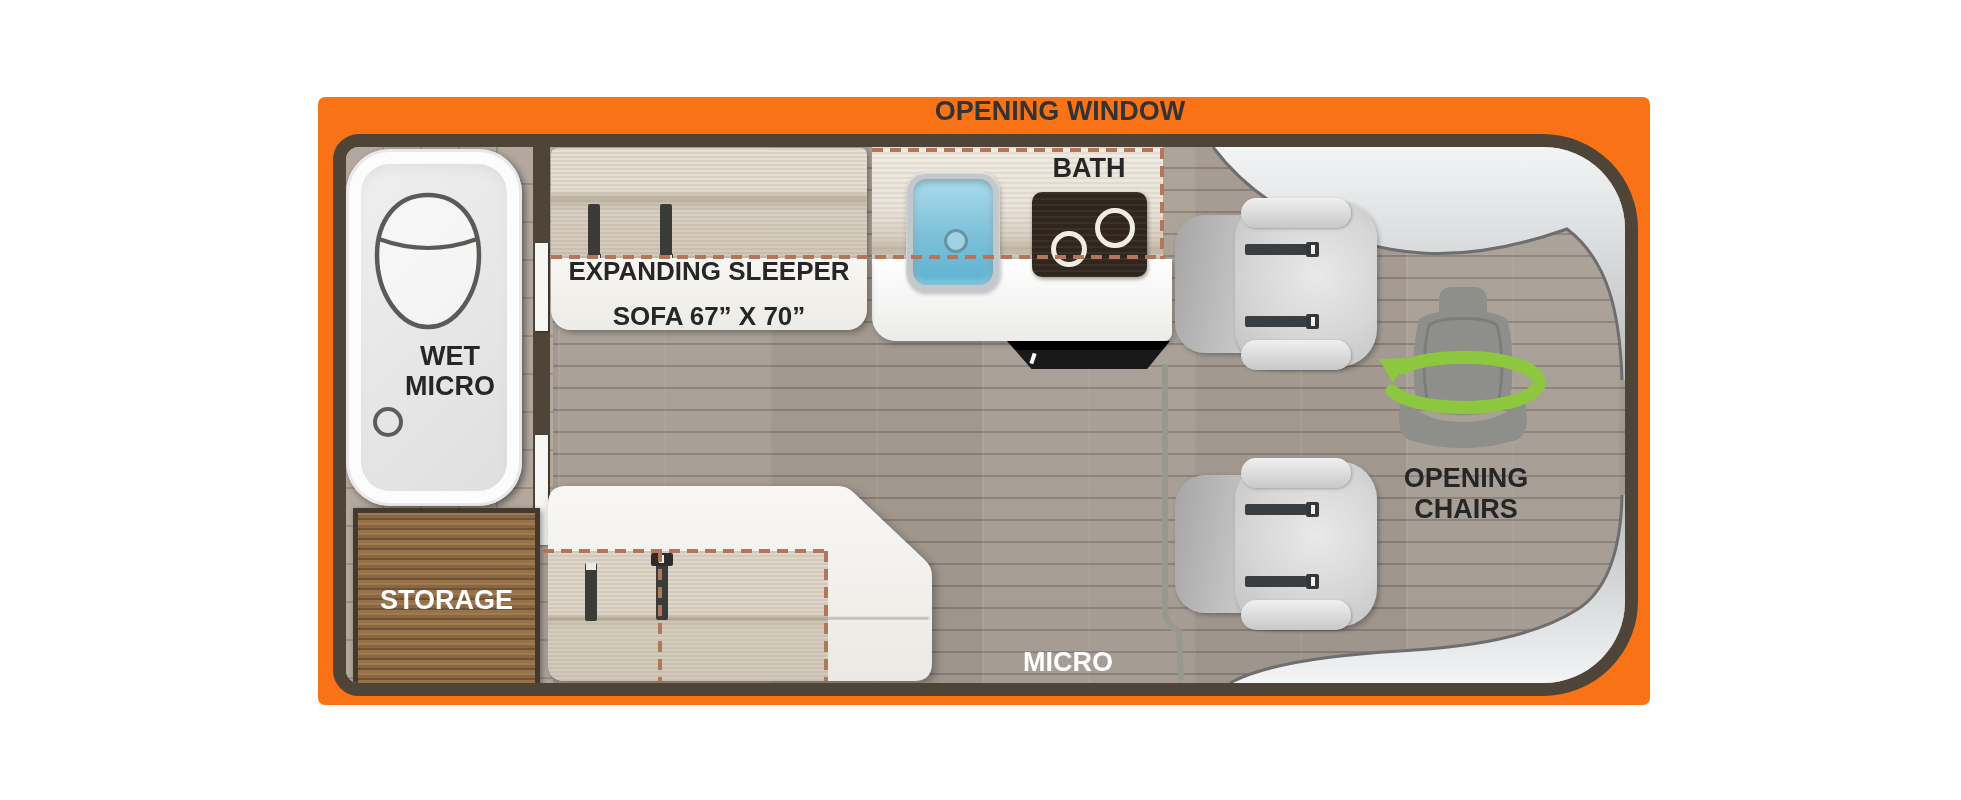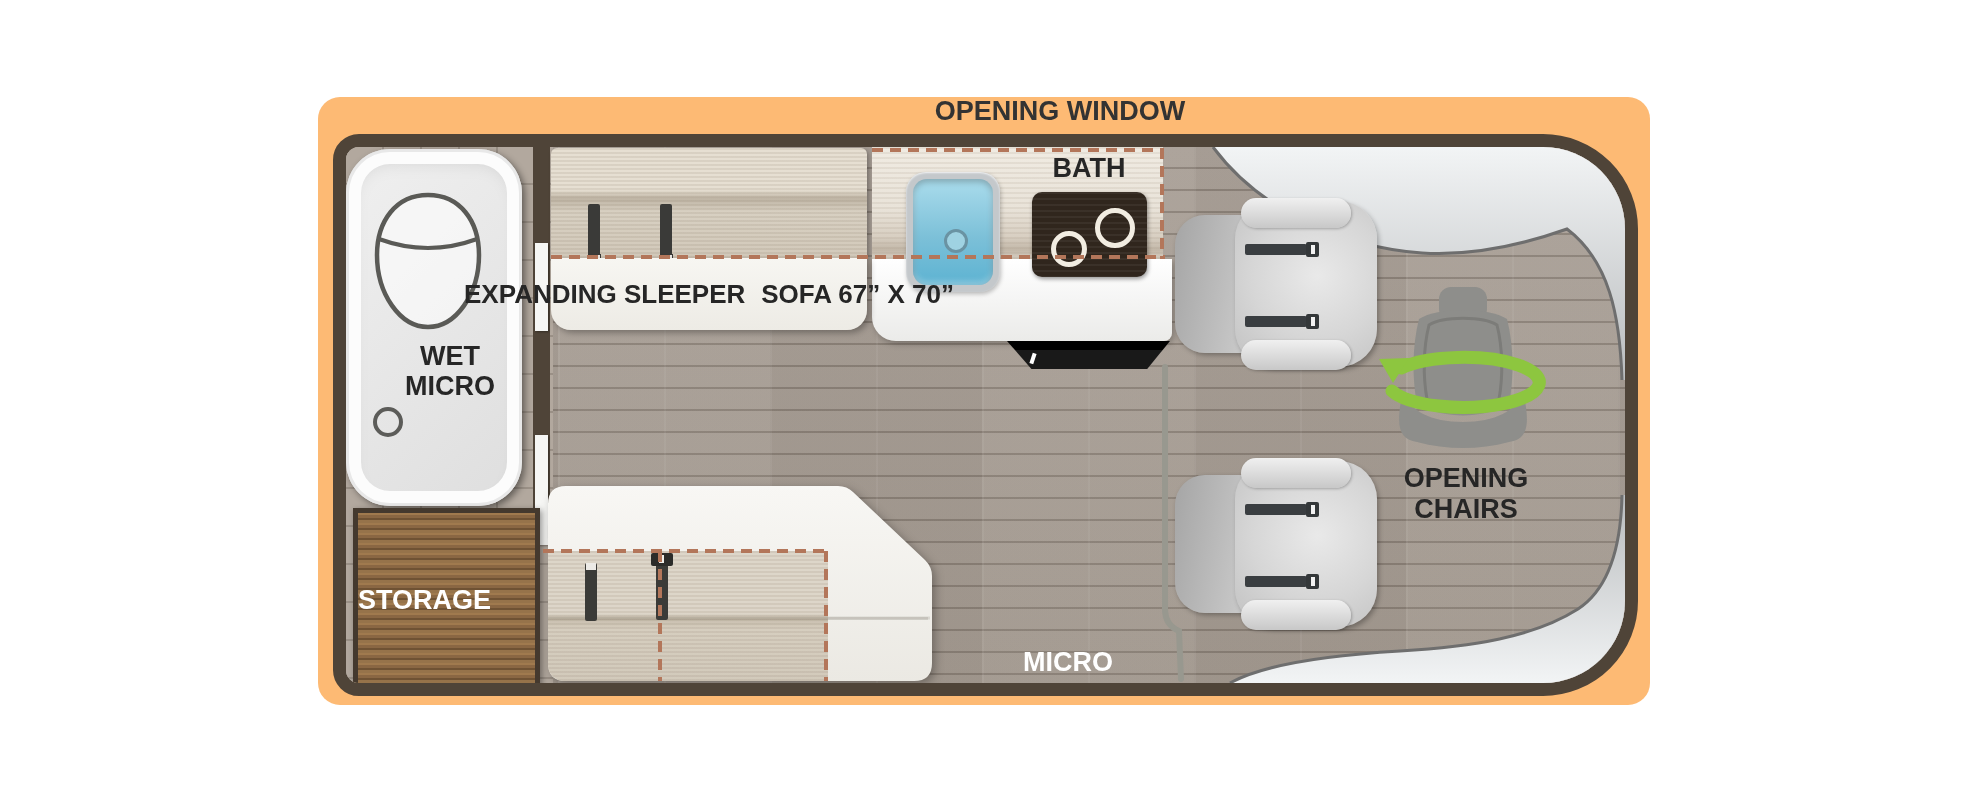--- a/index.html
+++ b/index.html
@@ -1,21 +1,21 @@
 <!DOCTYPE html>
 <html style="--c-wall: #4f4438; --c-floor: #a69d94; --c-counter: #e9e3d9; --c-fabric: #d9d1c4; --c-storage_wood: #8f6c46; --c-sink_blue: #7cc0d8; --c-stove: #30261d; --c-dash: #b3765a; --c-accent_green: #8dc63f; --c-cab_silver: #d7dadc;"><head>
 <meta charset="utf-8">
 <style>
   html,body{margin:0;padding:0;background:#ffffff;}
   .stage{position:relative;width:1961px;height:800px;background:#ffffff;overflow:hidden;
          font-family:"Liberation Sans",sans-serif;}
   .abs{position:absolute;}
 
   
-  .panel{left:318px;top:97px;width:1332px;height:608px;background:#fdba74;border-radius:22px;}
+  .panel{left:318px;top:97px;width:1332px;height:608px;background:#f97316;border-radius:7px;}
 
   
   .van{left:15px;top:37px;width:1279px;height:536px;border:13px solid var(--c-wall,#4f4438);
        border-radius:26px 95px 95px 26px;overflow:hidden;background:#a69d94;}
 
   
   .floor{inset:0;background-color:var(--c-floor,#a69d94);
     background-image:
       repeating-linear-gradient(90deg, rgba(255,255,255,.05) 0 2px, rgba(0,0,0,0) 2px 106px),
       repeating-linear-gradient(90deg, rgba(120,108,96,.10) 0 212px, rgba(190,180,168,.10) 212px 424px),
@@ -45,39 +45,39 @@
   
   .bath{left:0;top:2px;width:176px;height:357px;border-radius:44px;
     background:linear-gradient(135deg,#f0f0f0,#dedede);
     box-shadow:inset 0 0 0 3px rgba(0,0,0,.08), inset 0 0 0 15px #fcfcfc,
                inset 0 8px 22px rgba(0,0,0,.18), 3px 3px 7px rgba(0,0,0,.45);}
   .toilet{left:26px;top:42px;width:112px;height:142px;}
   .flush{left:27px;top:258px;width:22px;height:22px;border:4px solid #5c5c59;border-radius:50%;}
 
   
   .storage{left:7px;top:361px;width:177px;height:173px;border:5px solid #44392e;
-    display:flex;align-items:center;
+    display:flex;align-items:center;justify-content:center;
     background-color:var(--c-storage_wood,#8f6c46);
     background-image:repeating-linear-gradient(180deg,#a07a4e 0 2px,#8a6743 2px 5px,#6f5233 5px 7px,#96734a 7px 10px);
     box-shadow:2px 2px 6px rgba(0,0,0,.4);}
 
   
   .sofa-fab{left:205px;top:1px;width:316px;height:110px;border-radius:6px 6px 0 0;
     background-color:var(--c-fabric,#d9d1c4);
     background-image:
       repeating-linear-gradient(180deg, rgba(120,105,85,.12) 0 2px, rgba(0,0,0,0) 2px 4px),
       linear-gradient(180deg,#e6dfd2 0 38%,#bfb5a5 46%,#d8d0c2 58%,#d2c9ba 100%);
     box-shadow:2px 2px 5px rgba(0,0,0,.3);}
   .belt{width:12px;height:54px;background:#3a3a38;border-radius:2px;}
   .belt::after{content:"";position:absolute;left:1px;bottom:-6px;width:10px;height:8px;background:#eceae6;border:1px solid #3a3a38;}
   .b1{left:37px;top:56px;} .b2{left:109px;top:56px;}
   .sofa-mat{left:205px;top:111px;width:316px;height:72px;border-radius:0 0 20px 20px;
     background:linear-gradient(180deg,#f7f6f2,#edebe5);
     box-shadow:3px 3px 6px rgba(0,0,0,.30);
-    display:flex;flex-direction:row;align-items:center;justify-content:center;z-index:5;gap:16px;}
+    display:flex;flex-direction:column;align-items:center;justify-content:center;z-index:5;gap:16px;}
 
   
   .counter{left:526px;top:0;width:291px;height:112px;
     background-color:var(--c-counter,#e9e3d9);
     background-image:
       repeating-linear-gradient(180deg, rgba(150,135,115,.13) 0 2px, rgba(0,0,0,0) 2px 5px),
       linear-gradient(180deg,#f0ebe2 0%,#e9e3d9 55%,#d8cfc2 80%,#c2b7a8 92%,#d8d0c4 100%);}
   .cab-white{left:526px;top:112px;width:300px;height:82px;border-radius:0 0 8px 24px;
     background:linear-gradient(180deg,#ffffff,#ebebe9);box-shadow:2px 3px 6px rgba(0,0,0,.25);}
   .sink{left:560px;top:25px;width:94px;height:120px;border-radius:20px;background:#c4c8cb;

